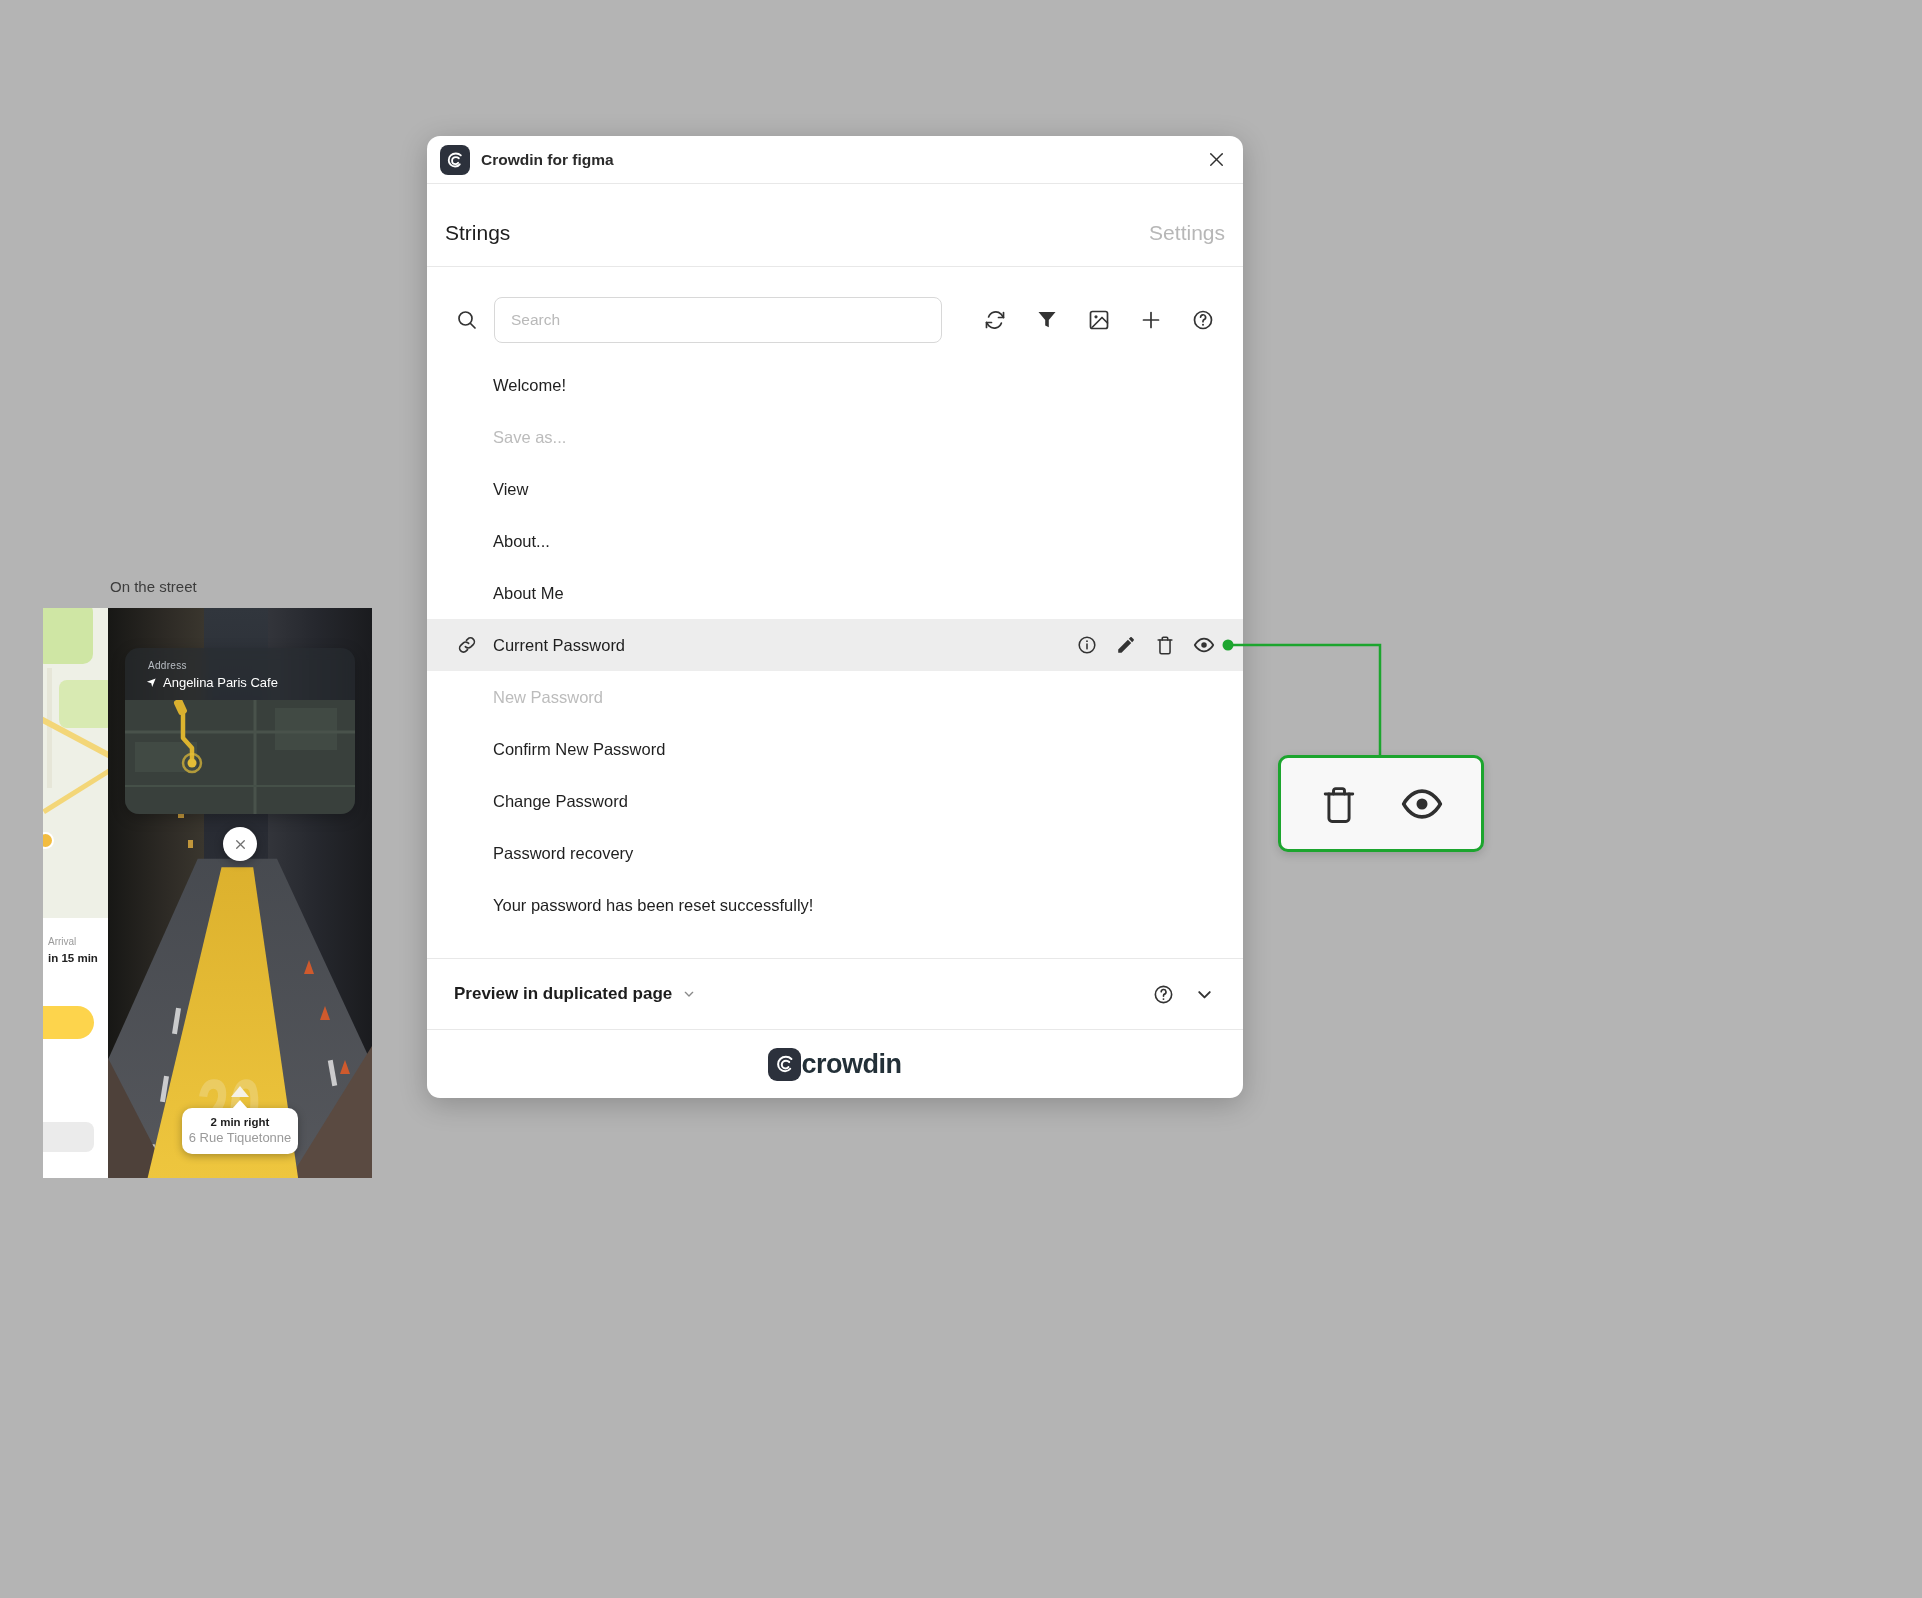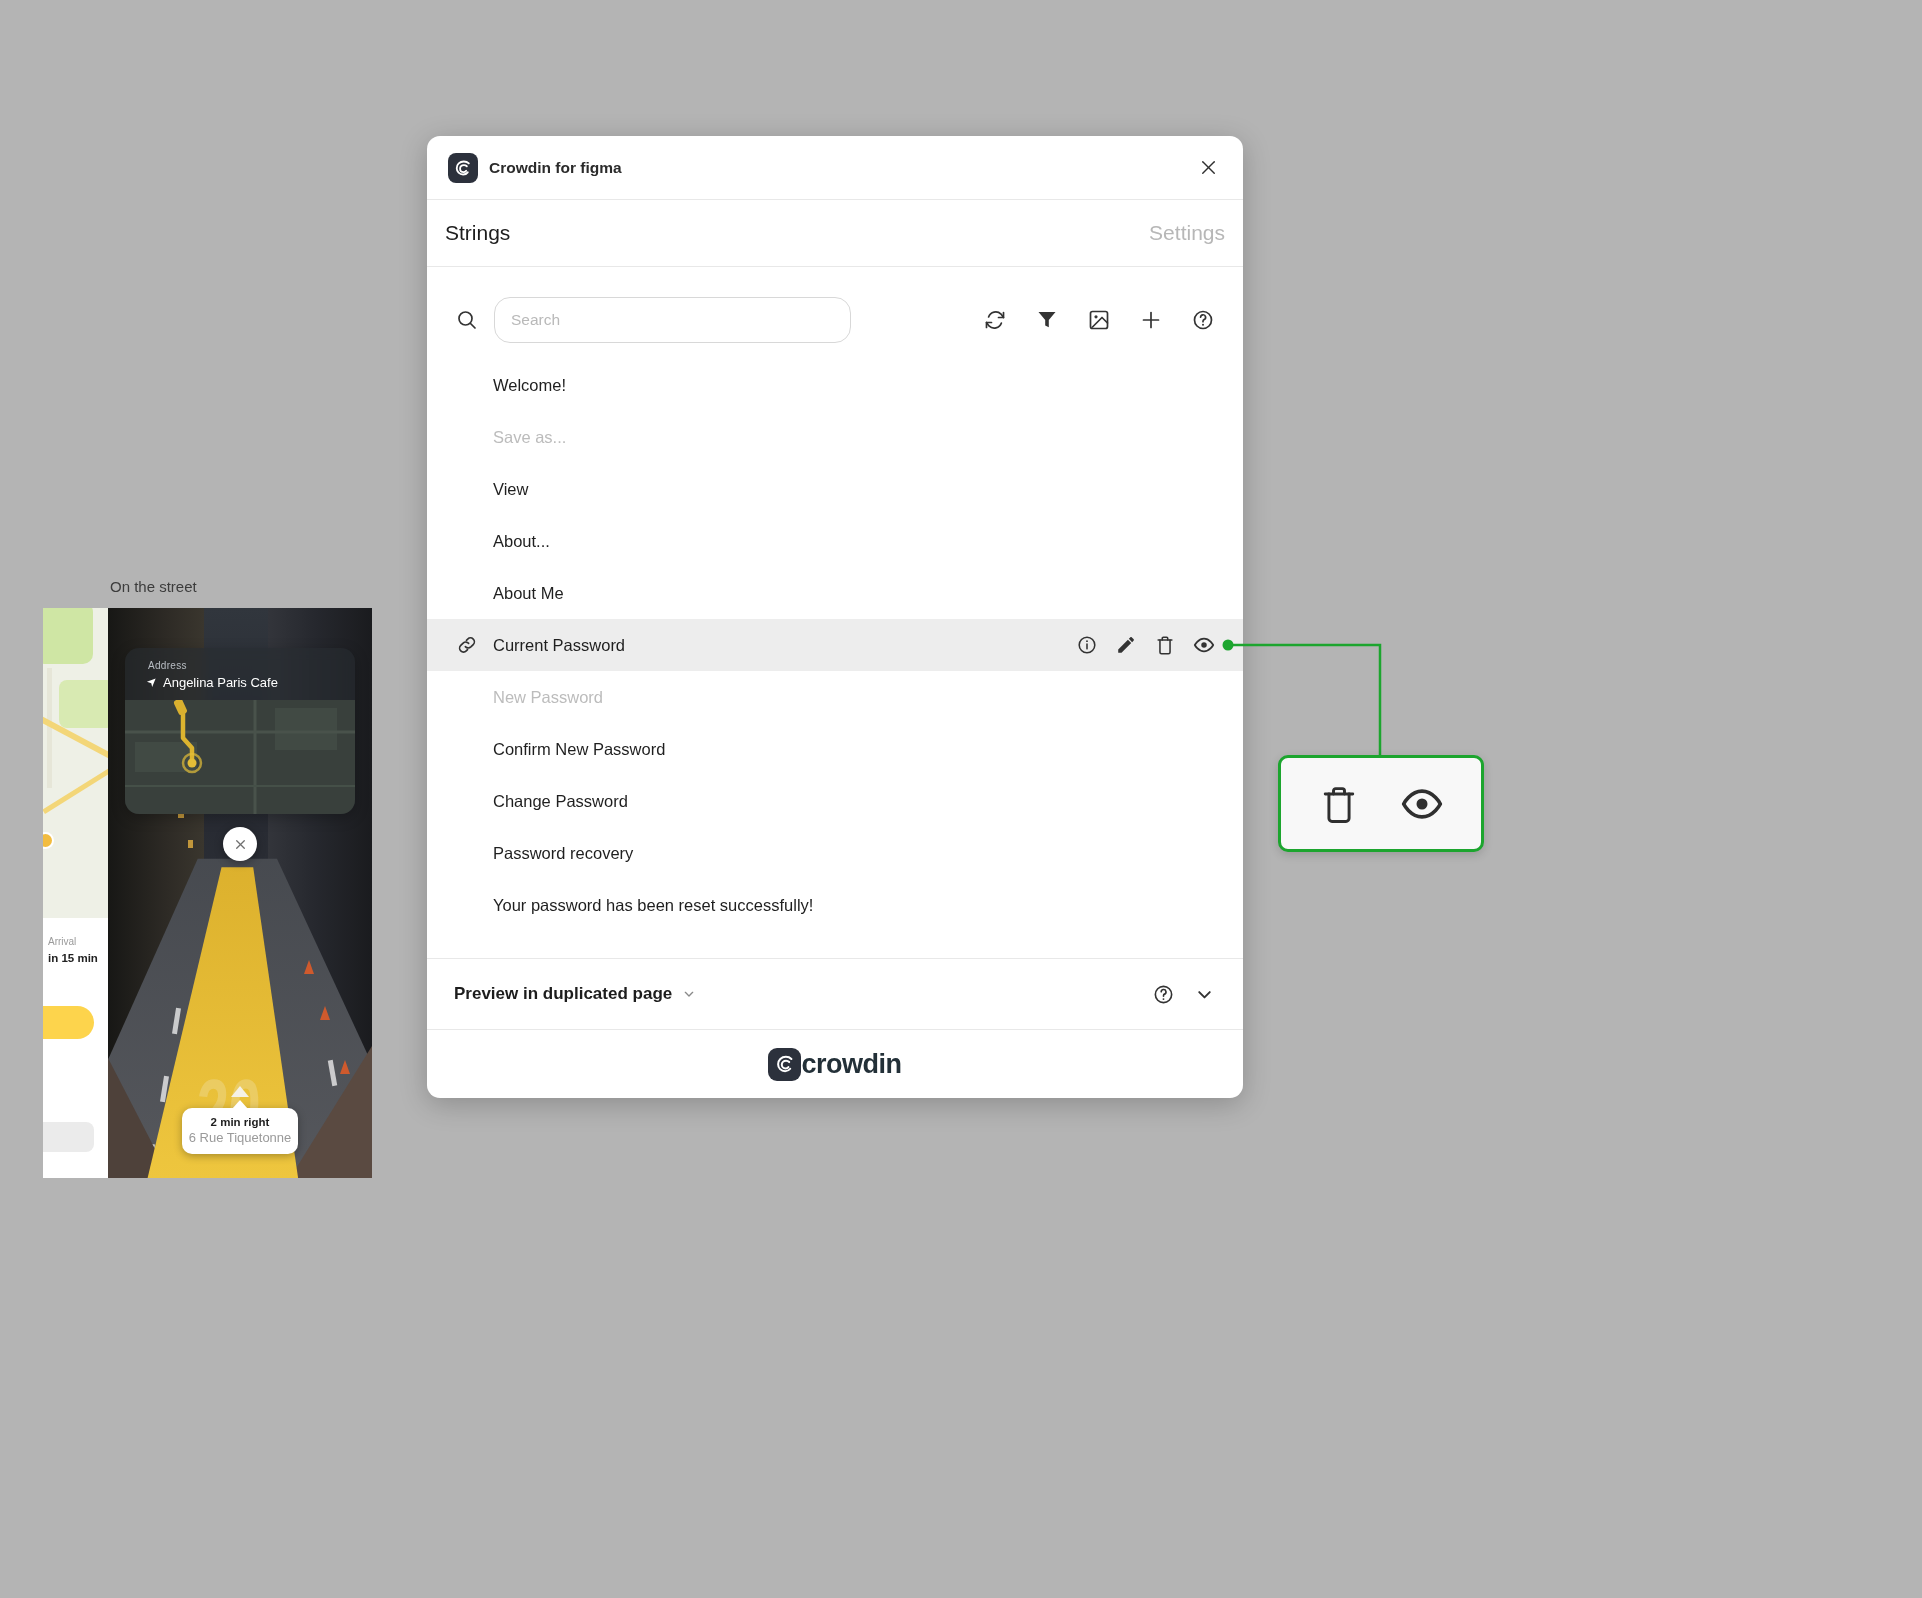--- a/index.html
+++ b/index.html
@@ -48,32 +48,32 @@
   .ph-close { position:absolute; left:115px; top:219px; width:34px; height:34px; border-radius:50%; background:#fff; display:flex; align-items:center; justify-content:center; box-shadow:0 2px 8px rgba(0,0,0,.35); cursor:pointer; }
 
   .dir-card { position:absolute; left:74px; top:500px; width:116px; height:46px; background:#fff; border-radius:10px; box-shadow:0 2px 8px rgba(0,0,0,.3); text-align:center; }
   .dir-notch { position:absolute; left:50px; top:-8px; width:0; height:0; border-left:8px solid transparent; border-right:8px solid transparent; border-bottom:9px solid #fff; }
   .dir-title { margin-top:8px; font-size:11.5px; font-weight:700; color:#1e1e1e; }
   .dir-sub { margin-top:2px; font-size:13px; color:#9a9a9a; }
 
   
   .plugin { position:absolute; left:427px; top:136px; width:816px; height:962px; background:#fff; border-radius:13px; box-shadow:0 6px 28px rgba(0,0,0,.22); overflow:hidden; }
 
-  .p-header { position:absolute; top:0; left:0; right:0; height:64px; border-bottom:1px solid #e8e8e8; display:flex; align-items:center; padding:0 21px; }
+  .p-header { position:absolute; top:0; left:0; right:0; height:48px; border-bottom:1px solid #e8e8e8; display:flex; align-items:center; padding:0 13px; }
   .p-logo { width:30px; height:30px; border-radius:8px; background:#2c313c; display:flex; align-items:center; justify-content:center; margin-right:11px; flex:0 0 auto; }
   .p-title { font-size:15.5px; font-weight:700; color:#2b2b2b; }
   .p-close { margin-left:auto; width:28px; height:28px; display:flex; align-items:center; justify-content:center; cursor:pointer; }
 
   .p-tabs { position:absolute; top:64px; left:0; right:0; height:67px; border-bottom:1px solid #e8e8e8; display:flex; align-items:center; justify-content:space-between; padding:0 18px; }
   .tab-strings { font-size:21px; color:#1d1d1d; cursor:pointer; }
   .tab-settings { font-size:21px; color:#b7b7b7; cursor:pointer; }
 
   .p-toolbar { position:absolute; top:131px; left:0; right:0; height:92px; }
   .tb-search-icon { position:absolute; left:28px; top:41px; }
-  .tb-input { position:absolute; left:67px; top:30px; width:357px; height:46px; border:1px solid #d8d8d8; border-radius:16px; font-size:15.5px; padding:4px 16px; color:#333; outline:none; font-family:inherit; background:#fff; }
+  .tb-input { position:absolute; left:67px; top:30px; width:448px; height:46px; border:1px solid #d8d8d8; border-radius:8px; font-size:15.5px; padding:4px 16px; color:#333; outline:none; font-family:inherit; background:#fff; }
   .tb-input::placeholder { color:#b9b9b9; }
   .tb-icons { position:absolute; top:41px; left:556px; display:flex; gap:28px; }
   .ic24 { width:24px; height:24px; cursor:pointer; }
 
   .p-list { position:absolute; top:223px; left:0; right:0; height:599px; overflow:hidden; }
   .row { position:relative; height:52px; display:flex; align-items:center; padding-left:66px; font-size:16.5px; color:#1f1f1f; cursor:pointer; }
   .row.muted { color:#bcbcbc; }
   .row.selected { background:#ededed; }
   .link-ic { position:absolute; left:29px; top:15px; width:22px; height:22px; }
   .row-actions { position:absolute; right:28px; top:15px; display:flex; gap:17px; }

